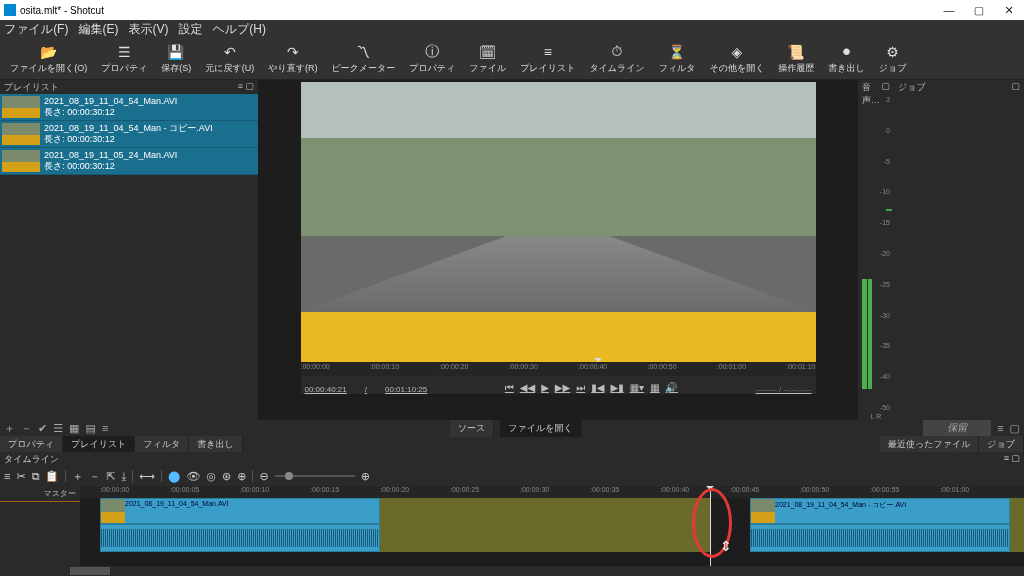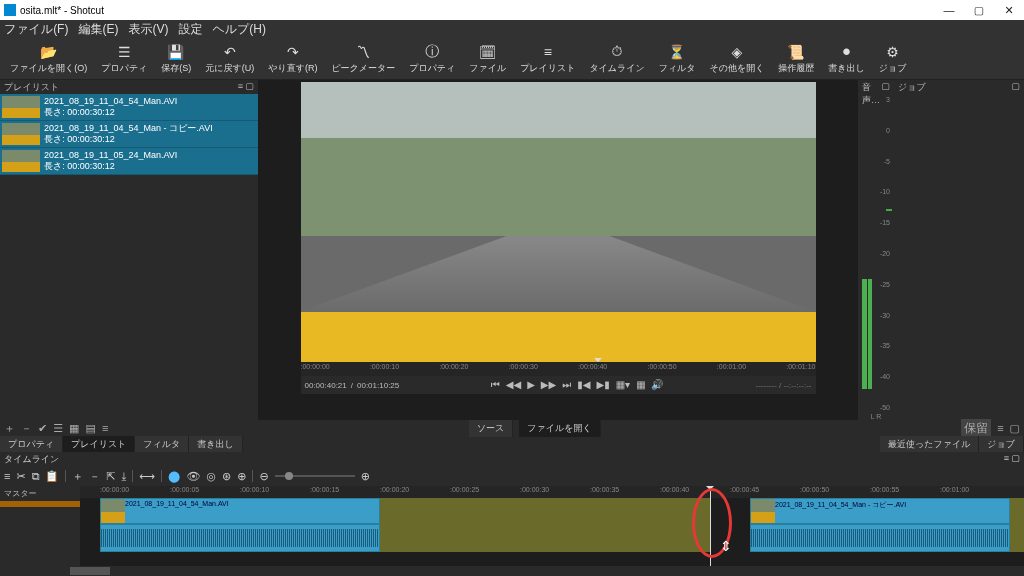--- a/index.html
+++ b/index.html
@@ -26,56 +26,56 @@
 .panel-hdr { height: 14px; background: #2a2a2a; font-size: 9px; padding: 1px 4px; color: #bbb; display:flex; justify-content:space-between;}
 .plitem { display: flex; align-items: center; background: #1a6e8e; padding: 2px; gap: 4px; border-bottom: 1px solid #155a73;}
 .plthumb { width: 38px; height: 22px; background: linear-gradient(#7a8a6a 0 55%, #d4a017 55%); }
 .plmeta { font-size: 9px; color: #fff; line-height: 1.2; }
 
 .preview { flex: 1; background: #1d1d1d; display: flex; flex-direction: column; align-items: center; position: relative; }
 .video { width: 515px; height: 280px; margin-top: 2px; background: linear-gradient(#b5c0bc 0 20%, #7c9270 20% 55%, #6a6a6a 55% 82%, #e8b923 82%); position:relative;}
 .video::after{content:""; position:absolute; left:0; right:0; top:55%; height:27%; background:linear-gradient(#888 0, #6b6b6b 100%); clip-path: polygon(40% 0, 60% 0, 100% 100%, 0 100%);}
 .timeruler { width: 515px; height: 14px; background: #252525; display: flex; justify-content: space-between; font-size: 7px; color: #888; padding: 1px 0; position:relative;}
 .timeruler::before{content:""; position:absolute; left:57%; top:-4px; width:0; height:0; border:4px solid transparent; border-top-color:#ddd;}
-.playerbar { width: 515px; height: 18px; background: #2a2a2a; display: flex; align-items: center; font-size: 8px; color: #bbb; padding: 0 4px; gap: 4px;}
+.playerbar { width: 515px; height: 18px; background: #2a2a2a; display: flex; align-items: flex-end; font-size: 8px; color: #bbb; padding: 0 4px; gap: 18px; text-decoration: underline;}
 .playerbar .ctr { flex:1; display:flex; justify-content:center; gap:6px; font-size:10px;}
 .playerbar .right{ color:#777;}
 
 .meters { width: 36px; background: #2a2a2a; display: flex; flex-direction: column; }
 .meter-scale { flex: 1; display: flex; flex-direction: column; justify-content: space-between; align-items: flex-end; padding: 2px 4px; font-size: 7px; color: #888; position:relative;}
 .meter-bars { position:absolute; bottom: 24px; left: 4px; width: 10px; height: 110px; display:flex; gap:1px;}
 .meter-bars div{ flex:1; background:linear-gradient(#4caf50 0, #4caf50 100%); }
 .meter-tick{height:2px; width:6px; background:#4a4; position:absolute; right:2px; top:115px;}
 .lr{text-align:center; font-size:7px; color:#888;}
 
 .jobs { width: 130px; background: #2a2a2a; }
 
 
 .controlsrow { height: 16px; background: #2a2a2a; display: flex; align-items: center; padding: 0 4px; gap: 6px; font-size: 9px; color: #aaa; }
 .controlsrow .ico{font-size:11px;}
 .controlsrow .spacer{flex:1;}
-.controlsrow .btn{background:#444; padding:1px 3px; font-size:12px;}
+.controlsrow .btn{background:#444; padding:1px 24px; font-size:10px;font-style:italic;}
 
 
 .tabsrow { height: 16px; background: #2a2a2a; display: flex; }
 .tab { padding: 2px 8px; font-size: 9px; color: #ccc; background: #333; border-right: 1px solid #222;}
 .tab.sel{background:#1d1d1d;}
 .tabsrow .spacer{flex:1;}
 .tabsrow .rtabs{display:flex;margin-left:17px;}
 
 
 .tl-hdr { height: 14px; background: #2a2a2a; font-size: 9px; padding: 1px 4px; display:flex; justify-content:space-between;}
 .tl-tools { height: 20px; background: #2a2a2a; display: flex; align-items: center; padding: 0 4px; gap: 6px; font-size: 11px; color: #ccc;}
 .tl-tools .sep{width:1px; height:12px; background:#555;}
 .tl-tools .zslider{width:80px; height:2px; background:#555; position:relative;}
 .tl-tools .zslider::after{content:""; position:absolute; left:10px; top:-3px; width:8px; height:8px; border-radius:50%; background:#888;}
 
 .tl-body { height: 80px; background: #1d1d1d; display: flex; position:relative;}
 .tl-left { width: 80px; background: #2a2a2a; display:flex; flex-direction:column;}
-.tl-trackhdr{flex:1; border-bottom:6px solid #a16207; padding:2px 4px; font-size:8px; color:#bbb;}
+.tl-trackhdr{flex:1; border-bottom:1px solid #a16207; padding:2px 4px; font-size:8px; color:#bbb;text-align:right;}
 .tl-trackhdr .icons{font-size:9px; color:#888; margin-top:2px;}
 .tl-right { flex: 1; position: relative; overflow: hidden; }
 .tl-ruler { height: 12px; background: #252525; display: flex; font-size: 7px; color: #888; position:relative;}
 .tl-ruler span{position:absolute;}
 .tl-track { height: 54px; position: relative; }
 .clip { position: absolute; top: 0; height: 26px; background: #3a9ec9; border: 1px solid #2a7e9e; font-size: 7px; color: #003; overflow:hidden;}
 .clip .thumb{width:24px; height:24px; background: linear-gradient(#7a8a6a 0 55%, #d4a017 55%); float:left;}
 .clip .label{padding:1px 2px; white-space:nowrap;}
 .wave { position: absolute; top: 26px; height: 28px; background: #3a9ec9; border: 1px solid #2a7e9e;}
 .wave::before{content:""; position:absolute; inset:4px 0; background: repeating-linear-gradient(90deg, #1a5a7a 0 1px, transparent 1px 2px);}

